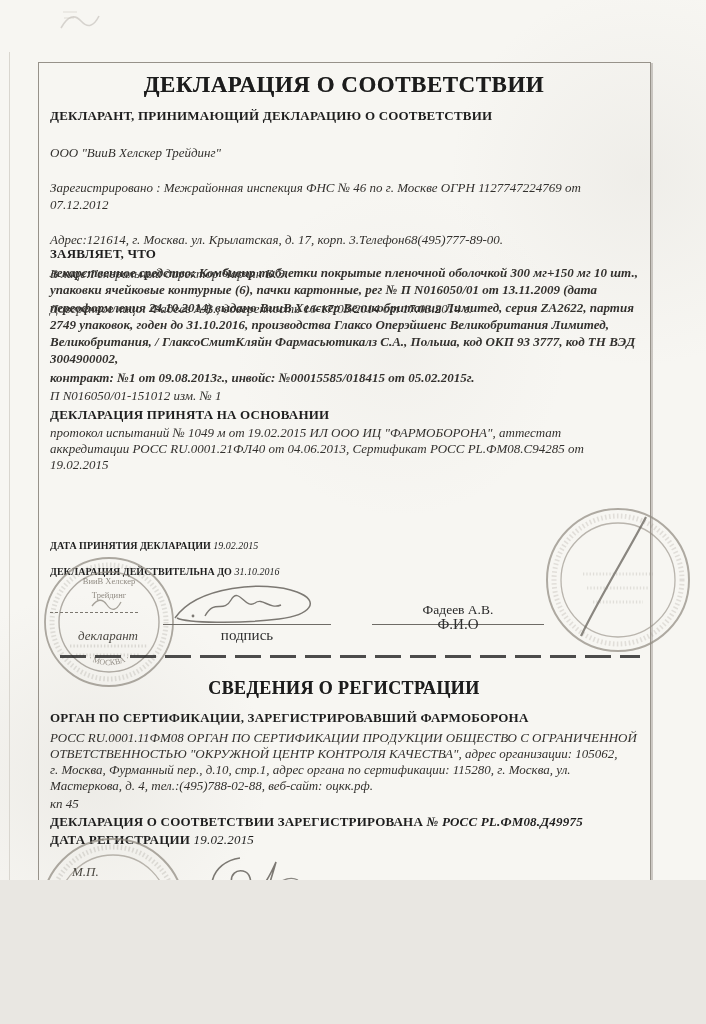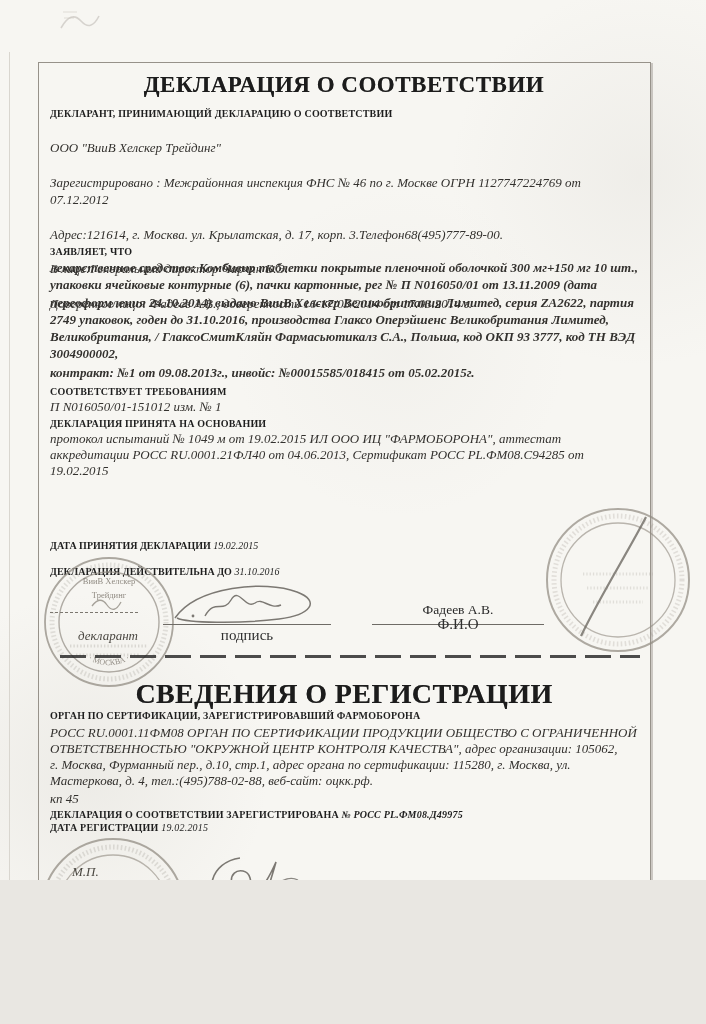--- a/index.html
+++ b/index.html
@@ -19,34 +19,34 @@
     left:38px;top:62px;width:611px;height:904px;
     border:1.4px solid #97928a;
     box-shadow:3px 0 0 -1px rgba(150,145,137,.45);
   }
   .edge-line{left:9px;top:52px;width:1px;height:930px;background:#d9d6cf;}
   .title{
     left:50px;top:72px;width:588px;text-align:center;
     font-size:23px;font-weight:bold;letter-spacing:.5px;color:#1c1c1c;
     text-shadow:0 0 .6px rgba(0,0,0,.55);
   }
-  .h{font-size:10px;font-weight:bold;color:#1e1e1e;letter-spacing:.2px;}
+  .h{font-size:13px;font-weight:bold;color:#1e1e1e;letter-spacing:.2px;}
   .body-txt{font-size:13px;font-style:italic;color:#33312e;white-space:pre-line;line-height:17.3px;}
   .tight{line-height:16px;}
   .blk{left:50px;width:600px;}
   .inline-val{font-style:italic;font-weight:500;}
   .bold-it{font-weight:600;font-style:italic;}
   .date-row{font-size:10px;font-weight:bold;color:#1e1e1e;line-height:26px;}
   .divider{
     left:60px;top:655px;width:580px;height:3px;opacity:.82;
     background:repeating-linear-gradient(90deg,#262626 0 26px,transparent 26px 35px);
   }
   .reg-title{
     left:50px;top:678px;width:588px;text-align:center;
-    font-size:28px;font-weight:bold;letter-spacing:.4px;color:#1c1c1c;
+    font-size:18px;font-weight:bold;letter-spacing:.4px;color:#1c1c1c;
     text-shadow:0 0 .6px rgba(0,0,0,.5);
   }
   .sig-line{border-top:1.4px solid #6e6b66;height:0;}
   .sig-caption{font-size:15px;color:#2f2f2f;text-align:center;}
   .sig-name{font-size:13.5px;color:#2a2a2a;text-align:center;}
   .overlay-it{font-size:13px;font-style:italic;color:#4a4741;}
   .mini-line{border-top:1.2px dashed #7b776f;height:0;}
   svg{display:block;}
 </style>
 </head>
@@ -81,21 +81,20 @@
     <div class="body-txt" style="margin-top:2px;font-weight:bold;">лекарственное средство: Комбивир таблетки покрытые пленочной оболочкой 300 мг+150 мг 10 шт.,
 упаковки ячейковые контурные (6), пачки картонные, рег № П N016050/01 от 13.11.2009 (дата
 переоформления 24.10.2014) выдано ВииВ Хелскер Великобритания Лимитед, серия ZA2622, партия
 2749 упаковок, годен до 31.10.2016, производства Глаксо Оперэйшенс Великобритания Лимитед,
 Великобритания, / ГлаксоСмитКляйн Фармасьютикалз С.А., Польша, код ОКП 93 3777, код ТН ВЭД
 3004900002,</div>
     <div class="body-txt bold-it" style="margin-top:1px;">контракт: №1 от 09.08.2013г., инвойс: №00015585/018415 от 05.02.2015г.</div>
   </div>
 
   <div class="abs blk" style="top:386px;">
-    <div class="h">СООТВЕТСТВУЕТ ТРЕБОВАНИЯМ</div>
     <div class="body-txt tight" style="margin-top:2px;">П N016050/01-151012 изм. № 1</div>
     <div class="h" style="margin-top:3px;">ДЕКЛАРАЦИЯ ПРИНЯТА НА ОСНОВАНИИ</div>
     <div class="body-txt tight" style="margin-top:2px;">протокол испытаний № 1049 м от 19.02.2015 ИЛ ООО ИЦ "ФАРМОБОРОНА", аттестат
 аккредитации РОСС RU.0001.21ФЛ40 от 04.06.2013, Сертификат РОСС PL.ФМ08.С94285 от
 19.02.2015</div>
   </div>
 
   <div class="abs blk date-row" style="top:533px;">
     <div><span>ДАТА ПРИНЯТИЯ ДЕКЛАРАЦИИ</span>&nbsp;<span class="inline-val">19.02.2015</span></div>
     <div><span>ДЕКЛАРАЦИЯ ДЕЙСТВИТЕЛЬНА ДО</span>&nbsp;<span class="inline-val">31.10.2016</span></div>

